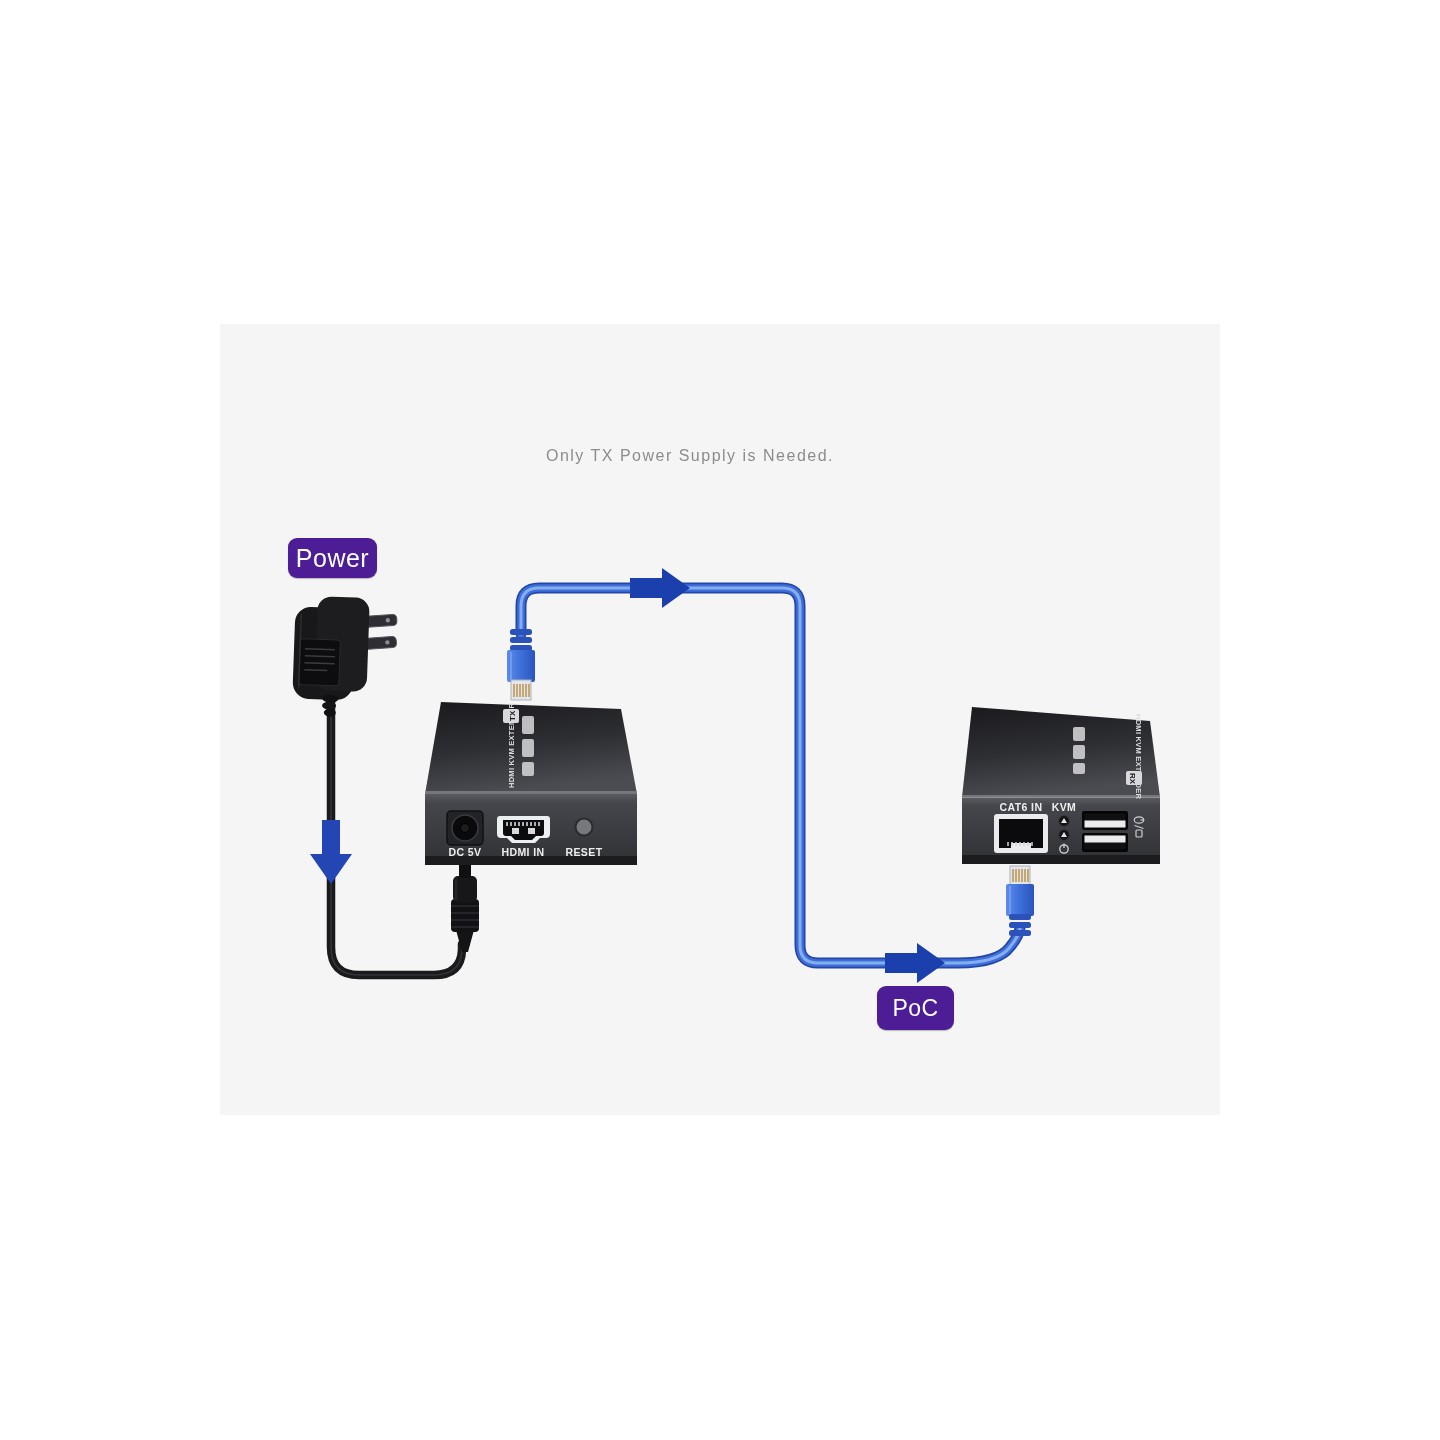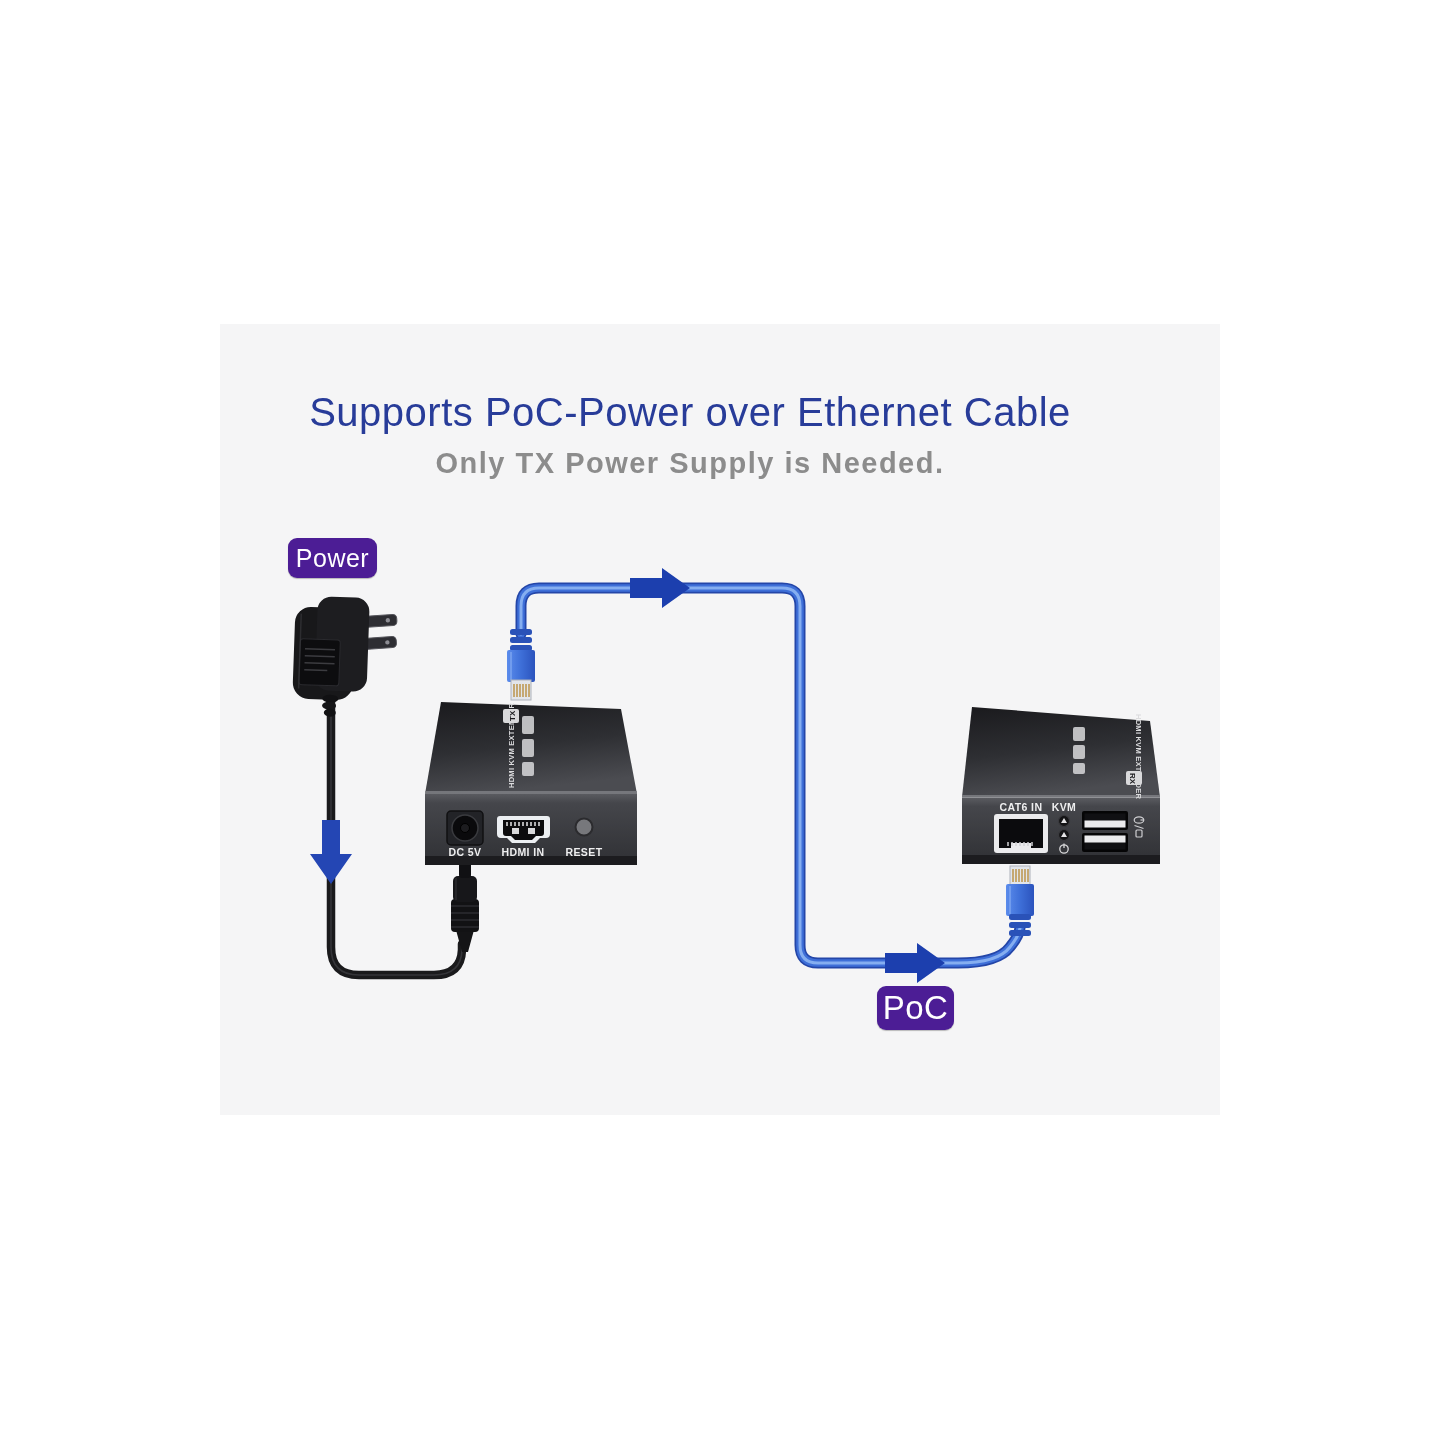--- a/index.html
+++ b/index.html
@@ -2,38 +2,37 @@
 <html><head>
 <meta charset="utf-8">
 <style>
   html,body{margin:0;padding:0;background:#ffffff;}
   .canvas{position:relative;width:1440px;height:1440px;background:#ffffff;overflow:hidden;
           font-family:"Liberation Sans", sans-serif;}
   .panel{position:absolute;left:220px;top:324px;width:1000px;height:791px;background:#f5f5f6;}
   .headline{position:absolute;left:220px;top:390px;width:940px;text-align:center;
             font-size:40px;font-weight:500;color:#283c99;letter-spacing:0.5px;}
   .subheadline{position:absolute;left:220px;top:447px;width:940px;text-align:center;
-            font-size:29px;font-weight:700;color:#8c8c8c;letter-spacing:1.5px;}
+            font-size:16px;font-weight:400;color:#8c8c8c;letter-spacing:1.5px;}
   .tag{position:absolute;background:#4c1d95;color:#ffffff;text-align:center;
        border-radius:9px;box-shadow:0 1px 1px rgba(0,0,0,0.25);}
   .tag.power{left:288px;top:538px;width:89px;height:40px;font-size:25px;line-height:40px;letter-spacing:0.5px;}
-  .tag.poc{left:877px;top:986px;width:77px;height:44px;font-size:33px;line-height:44px;letter-spacing:0.5px;}
+  .tag.poc{left:877px;top:986px;width:77px;height:44px;font-size:23px;line-height:44px;letter-spacing:0.5px;}
   svg{position:absolute;left:0;top:0;}
   svg text{font-family:"Liberation Sans", sans-serif;}
   .portlabel{font-size:10.5px;font-weight:bold;fill:#eeeeef;letter-spacing:0.4px;}
   .toplabel{font-size:7.6px;font-weight:bold;fill:#dcdcde;letter-spacing:0.2px;}
   .topbadge{font-size:8px;font-weight:bold;fill:#1b1b1e;}
 </style>
 </head>
 <body>
 
 <div class="canvas">
   <div class="panel"></div>
 
-  <div class="headline">Supports PoC-Power over Ethernet Cable</div>
   <div class="subheadline">Only TX Power Supply is Needed.</div>
 
   <svg viewBox="0 0 1440 1440" width="1440" height="1440">
     <defs>
       <linearGradient id="gTop" x1="0" y1="0" x2="0.25" y2="1">
         <stop offset="0" stop-color="#1a1a1d"></stop>
           <stop offset="0.55" stop-color="#2e2f33"></stop>
           <stop offset="1" stop-color="#4b4c51"></stop>
       </linearGradient>
       <linearGradient id="gFront" x1="0" y1="0" x2="0" y2="1">

